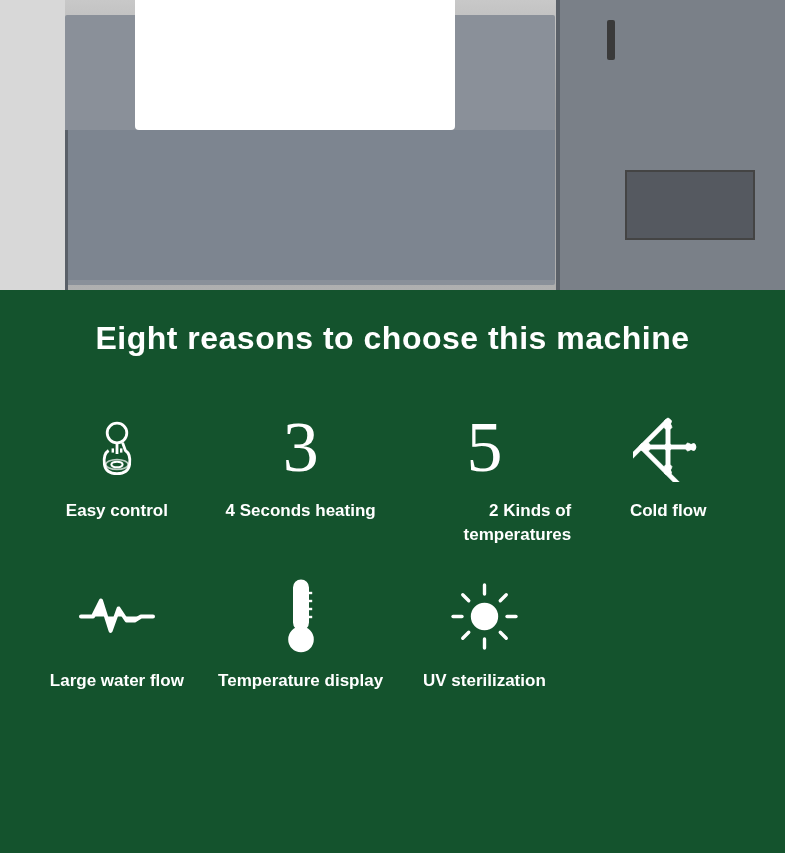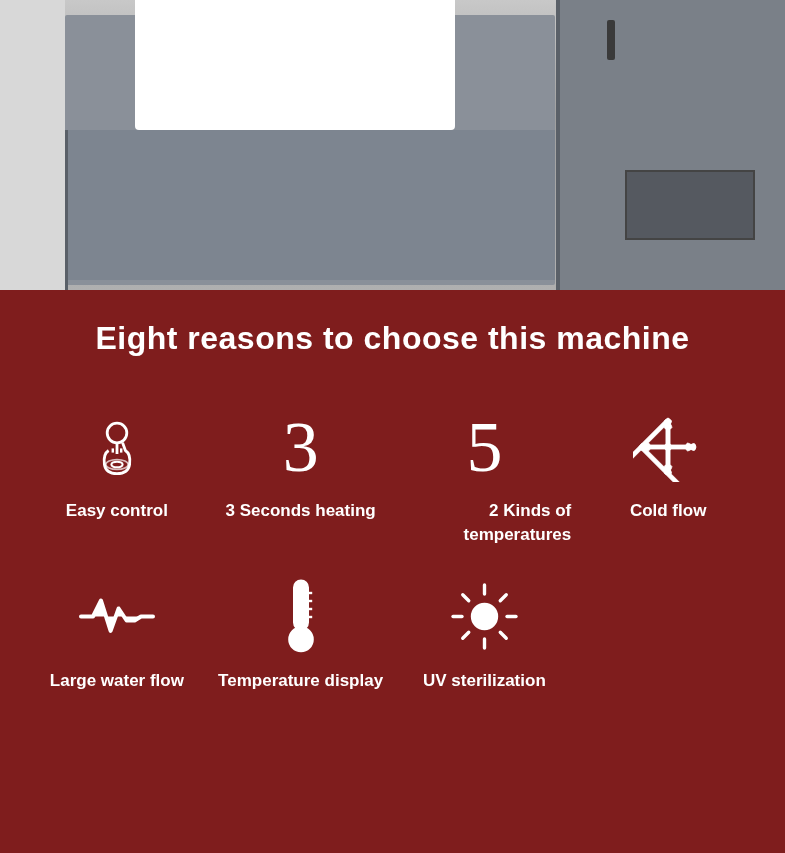--- a/index.html
+++ b/index.html
@@ -101,21 +101,21 @@
       top: 0;
       left: 135px;
       width: 320px;
       height: 130px;
       background: #fff;
       border-radius: 0 0 4px 4px;
     }
 
     
     .bottom-section {
-      background: #7f1d1d;
+      background: #14532d;
       padding: 30px 20px 40px;
       min-height: 563px;
     }
 
     .section-title {
       text-align: center;
       color: #ffffff;
       font-size: 32px;
       font-weight: bold;
       margin-bottom: 50px;
@@ -210,21 +210,21 @@
           <line x1="56" y1="58" x2="56" y2="52" stroke="white" stroke-width="3.5"></line>
         </svg>
       </div>
       <span class="feature-label">Easy control</span>
     </div>
 
     <div class="feature-item">
       <div class="feature-icon">
         <span class="icon-number" style="font-size:72px;">3</span>
       </div>
-      <span class="feature-label">3 Seconds heating</span>
+      <span class="feature-label">4 Seconds heating</span>
     </div>
 
     <div class="feature-item">
       <div class="feature-icon">
         <span class="icon-number" style="font-size:72px;">5</span>
       </div>
       <span class="feature-label">2  Kinds of temperatures</span>
     </div>
 
     <div class="feature-item">

